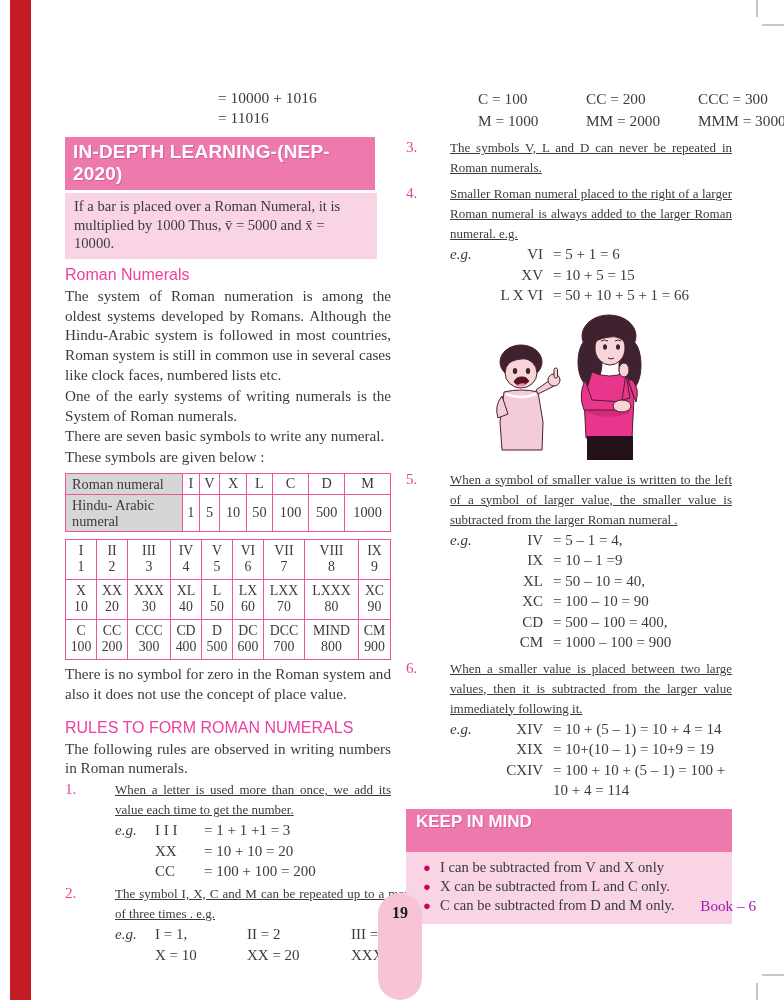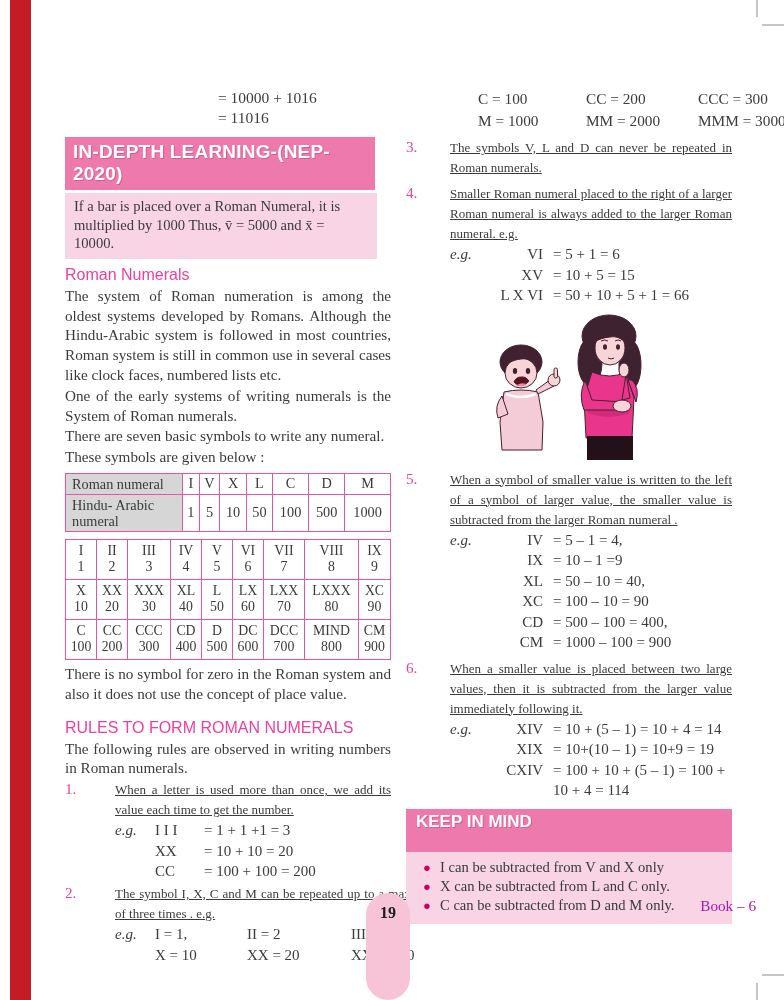--- a/index.html
+++ b/index.html
@@ -39,21 +39,21 @@
   .eg-grid{display:grid;grid-template-columns:40px 92px 104px 90px;font-size:15px;line-height:21px;}
   .head-grid{display:grid;grid-template-columns:108px 112px 106px;padding-left:72px;
              font-size:15.3px;line-height:22px;}
   .illustration{margin:4px 0 2px 60px;}
   .kim{margin-top:8px;}
   .kim-header{background:#ee7aad;color:#fff;font-family:"Liberation Sans", sans-serif;
               font-weight:bold;font-size:17px;padding:3px 10px 20px;text-shadow:1px 1px 0 rgba(170,40,100,.35);}
   .kim-body{background:#f8d4e4;padding:6px 8px 9px;}
   .kim-bullet{display:grid;grid-template-columns:26px 1fr;font-size:14.6px;line-height:19px;color:#3a3a3a;}
   .dot{color:#cc0066;text-align:center;font-size:13px;}
-  .page-pill{position:absolute;left:366px;top:893px;width:44px;height:107px;background:#f6c3d7;
+  .page-pill{position:absolute;left:378px;top:893px;width:44px;height:107px;background:#f6c3d7;
              border-radius:22px;text-align:center;padding-top:11px;box-sizing:border-box;
              font-weight:bold;font-size:16px;color:#1d1d1d;}
   .book-label{position:absolute;left:644px;top:897px;width:112px;text-align:right;font-size:15.2px;color:#a21caf;}
 </style>
 </head>
 <body>
 
 <div id="page">
   <div class="red-bar"></div>
 

